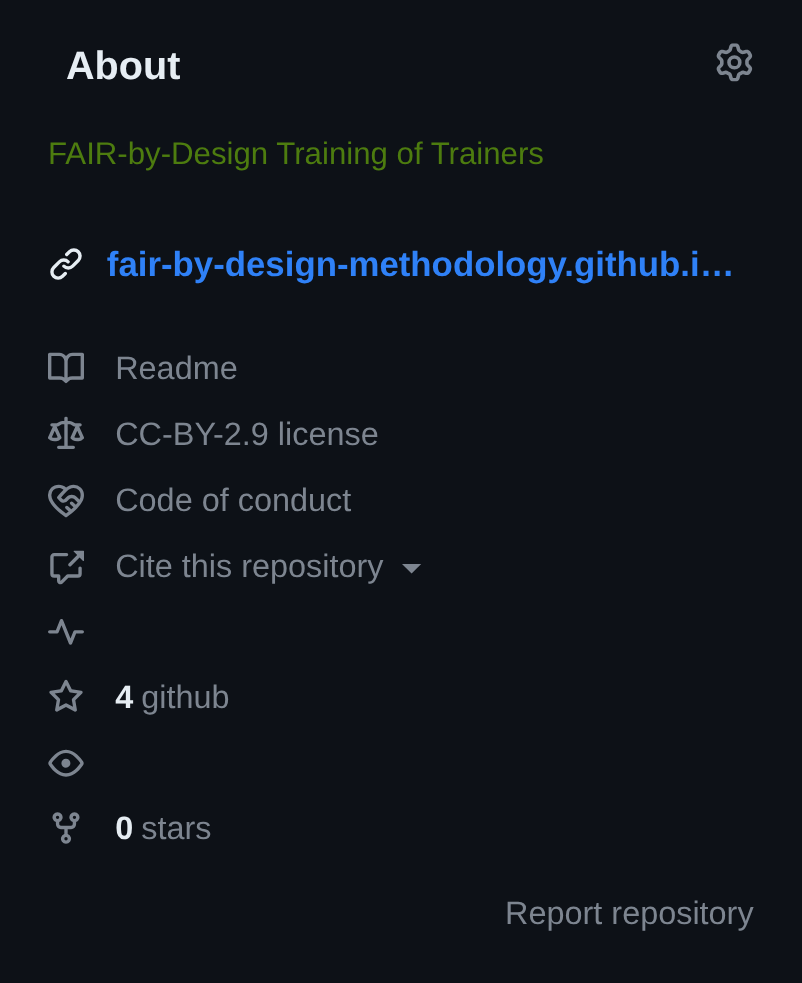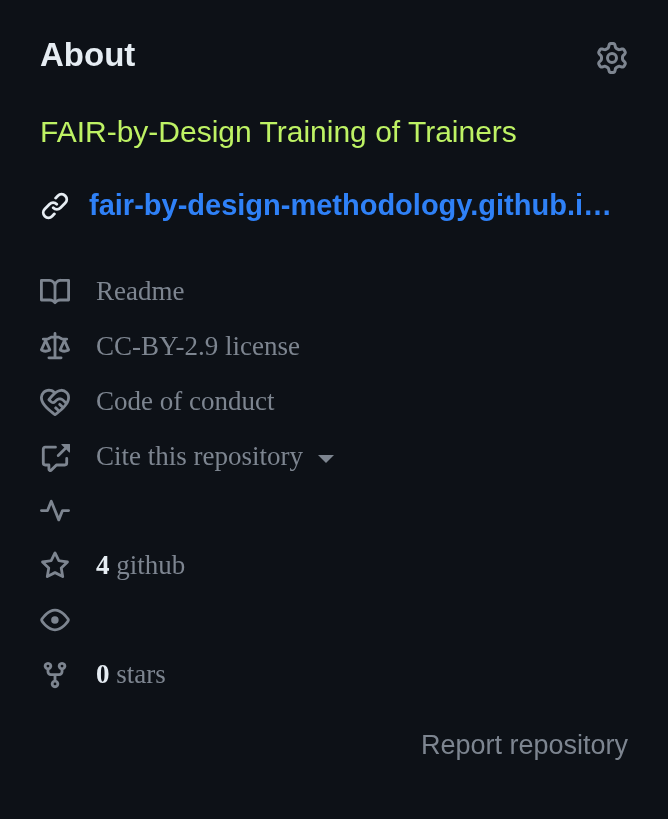--- a/index.html
+++ b/index.html
@@ -11,46 +11,47 @@
       background: #0d1117;
       color: #e6edf3;
       font-family: -apple-system, BlinkMacSystemFont, "Segoe UI", Helvetica, Arial, sans-serif;
       width: 668px;
       height: 819px;
       padding: 36px 40px;
     }
     .header {
       display: flex;
       justify-content: space-between;
-      align-items: flex-end;
+      align-items: flex-start;
       margin-bottom: 38px;
+      margin-left: 15px;
     }
     .header h2 {
       font-size: 33px;
       font-weight: 600;
       color: #e6edf3;
     }
     .gear-btn {
       background: none;
       border: none;
       cursor: pointer;
       color: #7d8590;
       padding: 0;
       display: flex;
       align-items: center;
     }
     .description {
-      font-size: 30px;
-      color: #bef264;
-      margin-bottom: 38px;
+      font-size: 26px;
+      color: #4d7c0f;
+      margin-bottom: 59px;
       line-height: 1.3;
     }
     .link-row {
       display: flex;
-      align-items: center;
+      align-items: flex-start;
       gap: 19px;
       margin-bottom: 42px;
       margin-top: 25px;
     }
     .link-row .icon-wrap {
       color: #e6edf3;
       flex-shrink: 0;
     }
     .link-row a {
       color: #2f81f7;
@@ -75,21 +76,20 @@
     }
     .meta-item .icon-wrap {
       width: 32px;
       display: flex;
       align-items: center;
       justify-content: flex-start;
       flex-shrink: 0;
     }
     .meta-item .label {
       display: inline;
-      font-family: Liberation Serif, serif;
     }
     .meta-item .count {
       font-weight: 600;
       color: #e6edf3;
       margin-right: 0.25em;
     }
     .dropdown-caret {
       display: inline-block;
       width: 0;
       height: 0;

